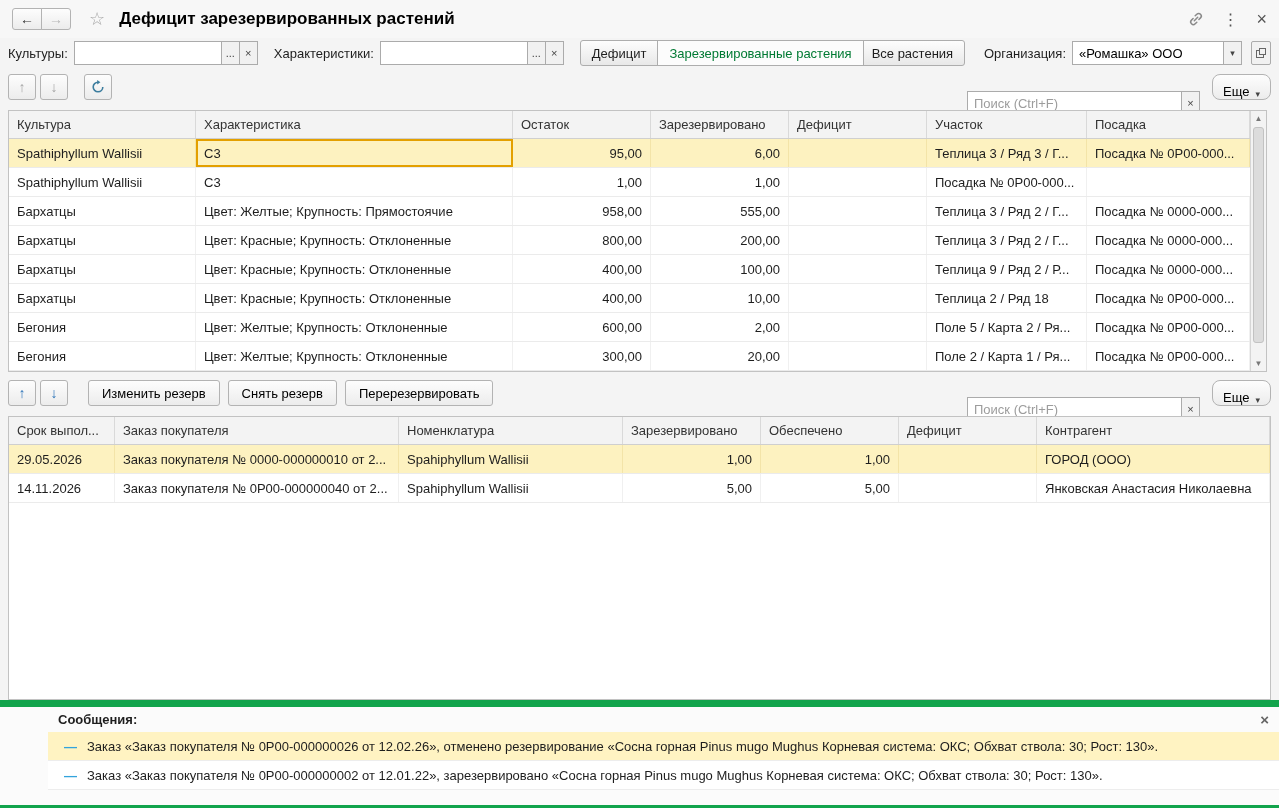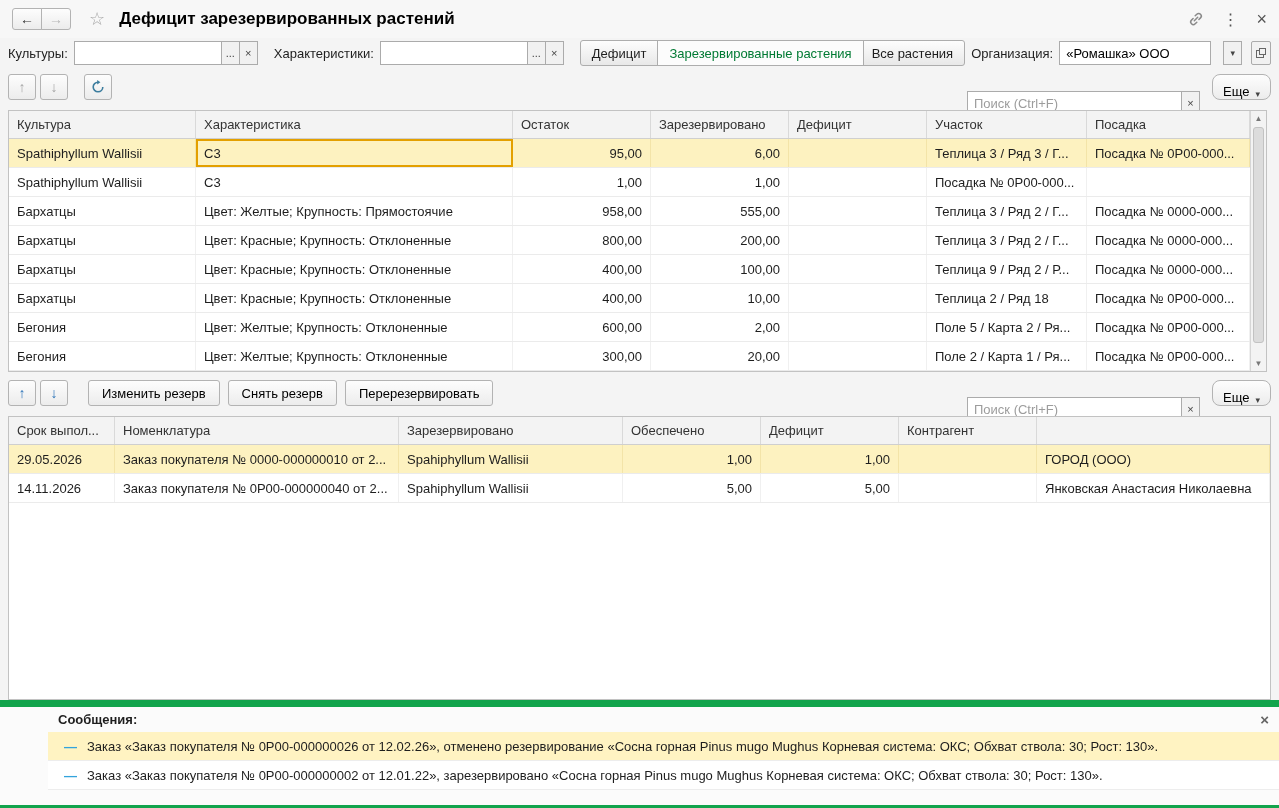--- a/index.html
+++ b/index.html
@@ -30,21 +30,21 @@
   .flabel { white-space:nowrap; }
   .field { display:flex; align-items:stretch; height:24px; }
   .field input { width:148px; border:1px solid #ababab; padding:0 5px; background:#fff; }
   .minibtn { width:19px; border:1px solid #ababab; margin-left:-1px; background:#f1f1f1; font-size:11px; color:#444; display:flex; align-items:center; justify-content:center; }
   .view-group { display:flex; margin-left:10px; }
   .viewbtn { height:26px; padding:0 11px; border:1px solid #adadad; background:linear-gradient(#fdfdfd,#e8e8e8); color:#1e1e1e; margin-left:-1px; white-space:nowrap; }
   .viewbtn.first { border-radius:3px 0 0 3px; margin-left:0; }
   .viewbtn.last  { border-radius:0 3px 3px 0;padding-left:8px; }
   .viewbtn.active { background:#fcfcfc; color:#007a33; }
   .orglabel { margin-left:auto; white-space:nowrap; }
-  .combo { display:flex; height:24px;gap:13px; }
+  .combo { display:flex; height:24px; }
   .combo input { width:152px; border:1px solid #ababab; padding:0 6px; background:#fff; }
   .dropbtn { width:19px; border:1px solid #ababab; margin-left:-1px; background:#f1f1f1; font-size:9px; color:#444; display:flex; align-items:center; justify-content:center; }
   .sqbtn { width:20px; height:24px; border:1px solid #ababab; margin-left:3px; background:#f1f1f1; display:flex; align-items:center; justify-content:center; border-radius:2px; }
 
   
   .toolbar { position:absolute; left:8px; right:8px; height:28px; display:flex; align-items:center; gap:4px; }
   .toolbar1 { top:73px; }
   .toolbar2 { top:379px; }
   .iconbtn { width:28px; height:26px; border:1px solid #b3b3b3; border-radius:3px; background:linear-gradient(#fdfdfd,#ececec); display:flex; align-items:center; justify-content:center; font-size:14px; font-weight:bold; }
   .arr-gray { color:#a6a6a6; }
@@ -281,20 +281,21 @@
   <button class="morebtn">
     <span>Еще</span>
     <span class="dd">▾</span>
   </button>
 </div>
 
 <div class="grid grid2">
   <div class="gridbody">
     <div class="thead">
       <div class="th">Срок выпол...</div>
+      <div class="th">Заказ покупателя</div>
       <div class="th">Номенклатура</div>
       <div class="th">Зарезервировано</div>
       <div class="th">Обеспечено</div>
       <div class="th">Дефицит</div>
       <div class="th">Контрагент</div>
     </div>
     <div class="tr selected">
       <div class="td">29.05.2026</div>
       <div class="td">Заказ покупателя № 0000-000000010 от 2...</div>
       <div class="td">Spahiphyllum Wallisii</div>

